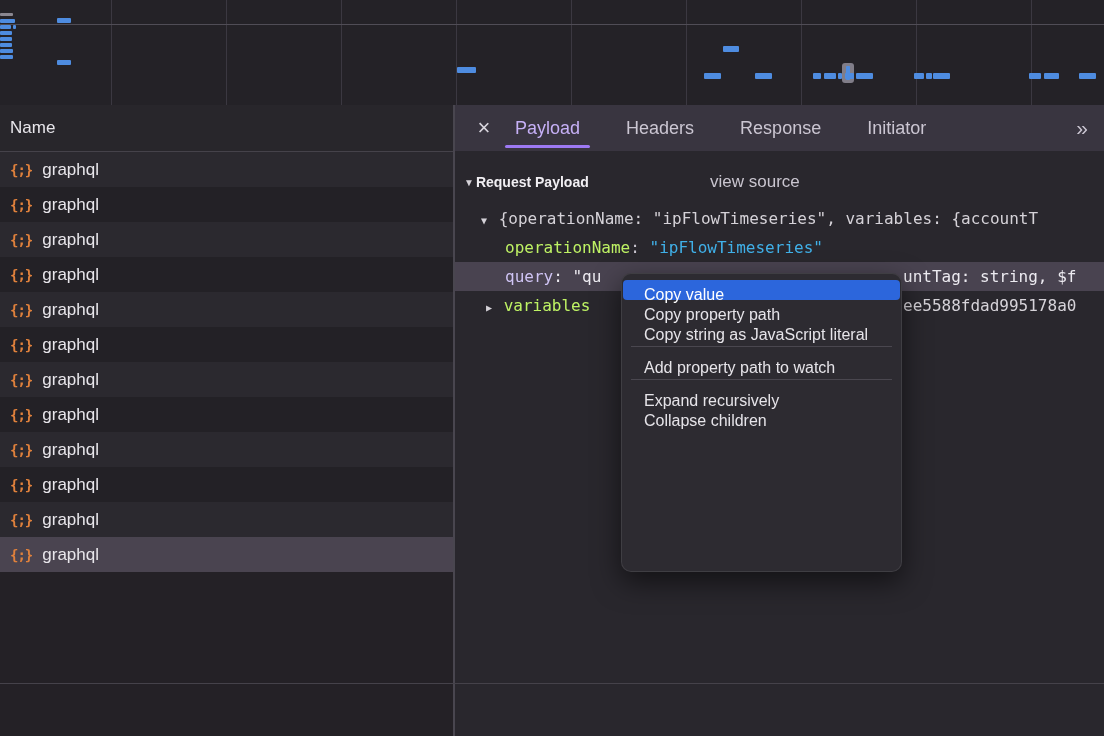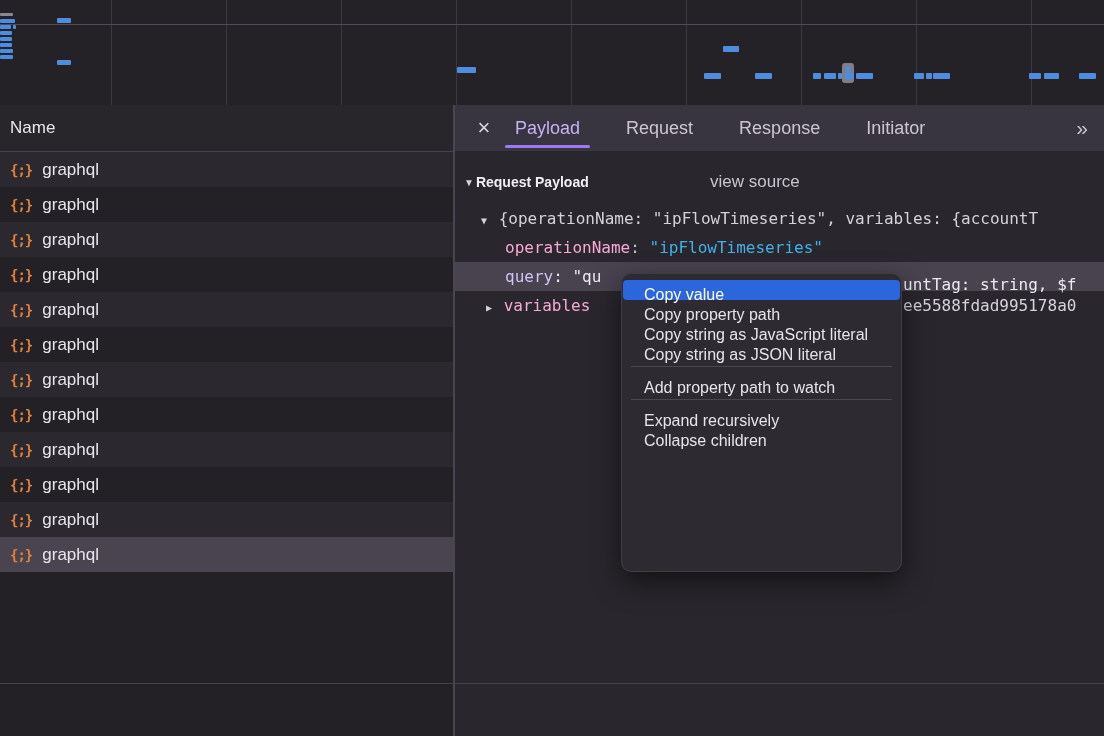--- a/index.html
+++ b/index.html
@@ -39,26 +39,26 @@
   .overflow-btn{margin-left:auto;margin-right:16px;font-size:21px;color:#cbc6d2;background:none;border:none;padding:0;}
 
   
   .section-row{position:absolute;left:464px;top:168px;height:28px;display:flex;align-items:center;color:#f1eff3;}
   .tri{font-size:10px;color:#d5d2d8;margin-right:2px;}
   .section-title{font-size:14px;font-weight:bold;color:#f1eff3;}
   .view-source{position:absolute;left:710px;top:168px;height:28px;line-height:28px;font-size:17px;color:#c9c5cf;}
   .mono{font-family:"DejaVu Sans Mono",monospace;font-size:16px;}
   .tree-root{position:absolute;left:481px;top:205px;height:28px;line-height:28px;white-space:nowrap;color:#d5d2d8;overflow:hidden;max-width:623px;}
   .row-op{position:absolute;left:505px;top:233px;height:29px;line-height:29px;white-space:nowrap;}
-  .key{color:#f9a8d4;}
+  .key{color:#bef264;}
   .sep{color:#c9c5cf;}
   .str{color:#40b0e8;}
   .row-query{position:absolute;left:455px;top:262px;width:649px;height:29px;background:#494350;}
   .row-query .qleft{position:absolute;left:50px;top:0;height:29px;line-height:29px;white-space:nowrap;}
-  .row-query .qright{position:absolute;left:448px;top:0;height:29px;line-height:29px;white-space:nowrap;color:#eceaf0;margin-top:8px;}
+  .row-query .qright{position:absolute;left:448px;top:0;height:29px;line-height:29px;white-space:nowrap;color:#eceaf0;}
   .key-sel{color:#cfc4f4;}
   .val-sel{color:#eceaf0;}
   .row-vars{position:absolute;left:486px;top:291px;height:29px;line-height:29px;white-space:nowrap;}
   .vars-right{position:absolute;left:903px;top:291px;height:29px;line-height:29px;white-space:nowrap;color:#d6d3d9;}
 
   
   .context-menu{position:absolute;left:621px;top:273px;width:281px;height:299px;background:#2d2b31;border-radius:10px;
     box-shadow:0 10px 28px rgba(0,0,0,0.55), inset 0 0 0 1px rgba(255,255,255,0.09);
     padding-top:7px;box-sizing:border-box;z-index:10;overflow:hidden;}
   .menu-item{height:20px;line-height:29px;padding-left:23px;font-size:16px;color:#e6e4e9;white-space:nowrap;}
@@ -169,21 +169,21 @@
         </div>
     </div>
 
     <div class="v-divider"></div>
 
     <div class="right-panel">
       <div class="tabbar">
         <button class="close-btn">×</button>
         <div class="tabs" id="detail-tabs">
             <div class="tab active">Payload</div>
-            <div class="tab">Request</div>
+            <div class="tab">Headers</div>
             <div class="tab">Response</div>
             <div class="tab">Initiator</div>
           </div>
         <button class="overflow-btn">»</button>
       </div>
     </div>
 
     <div class="section-row">
       <span class="tri">▼</span>
       <span class="section-title">Request Payload</span>
@@ -214,20 +214,19 @@
     </div>
     <span class="vars-right mono">ee5588fdad995178a0</span>
 
     <div class="footer-line"></div>
   </div>
 
   <div class="context-menu" id="context-menu">
       <div class="menu-item highlighted">Copy value</div>
       <div class="menu-item">Copy property path</div>
       <div class="menu-item">Copy string as JavaScript literal</div>
-      <div class="menu-item">Copy string as JSON literal</div>
       <div class="menu-sep"></div>
       <div class="menu-item">Add property path to watch</div>
       <div class="menu-sep"></div>
       <div class="menu-item">Expand recursively</div>
       <div class="menu-item">Collapse children</div>
     </div>
 </div>
 
 </body></html>

